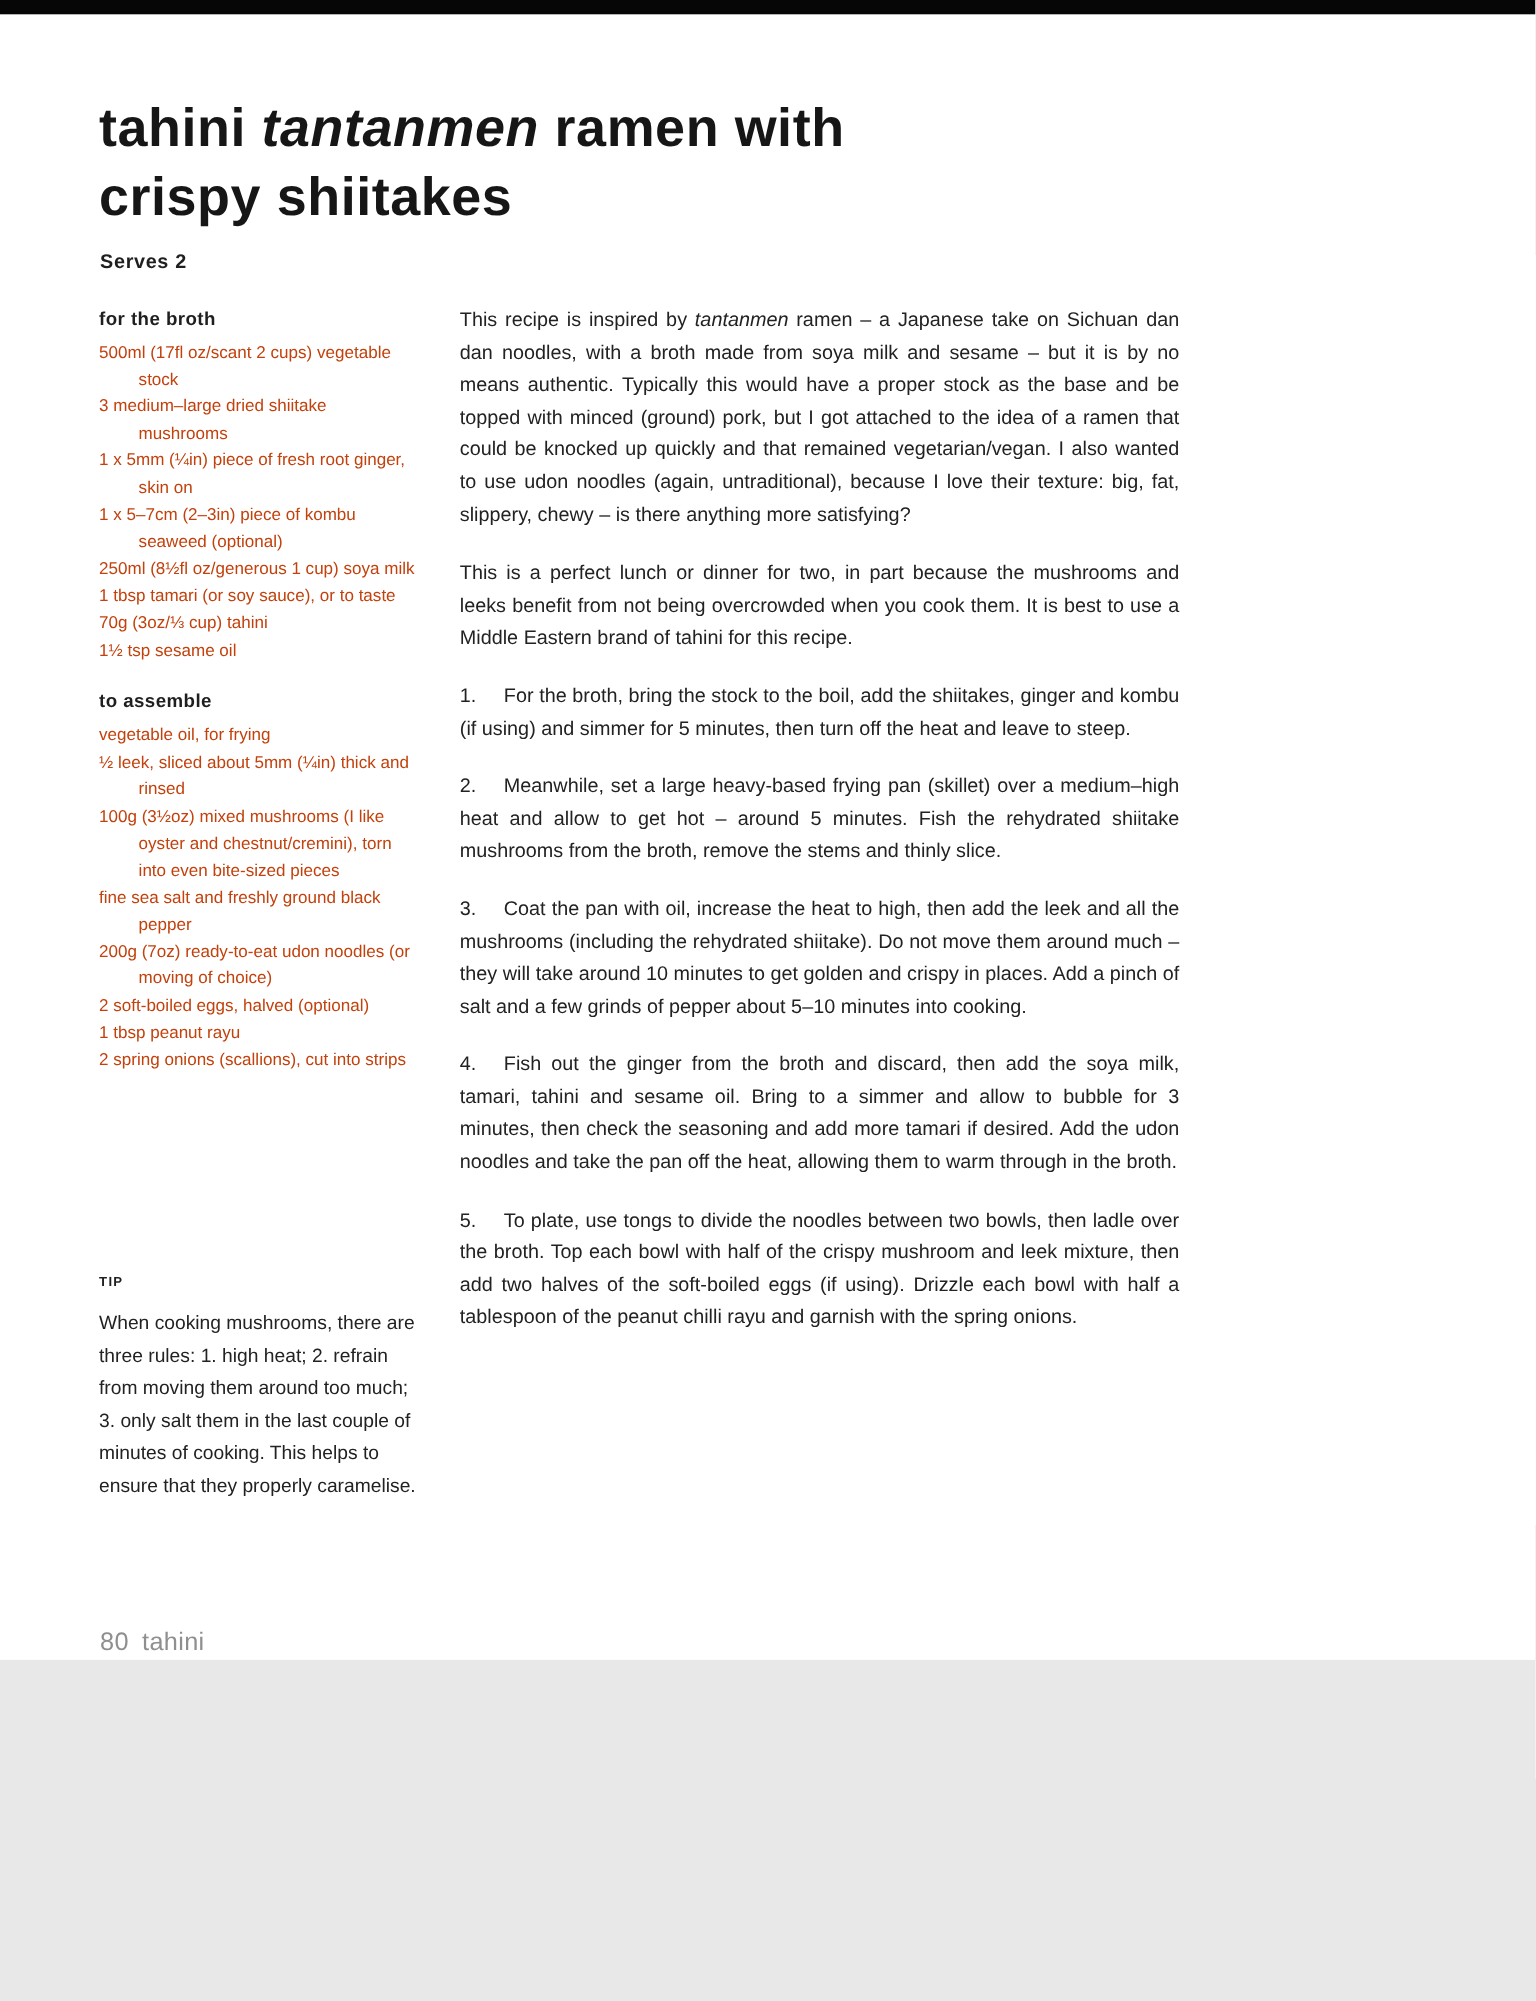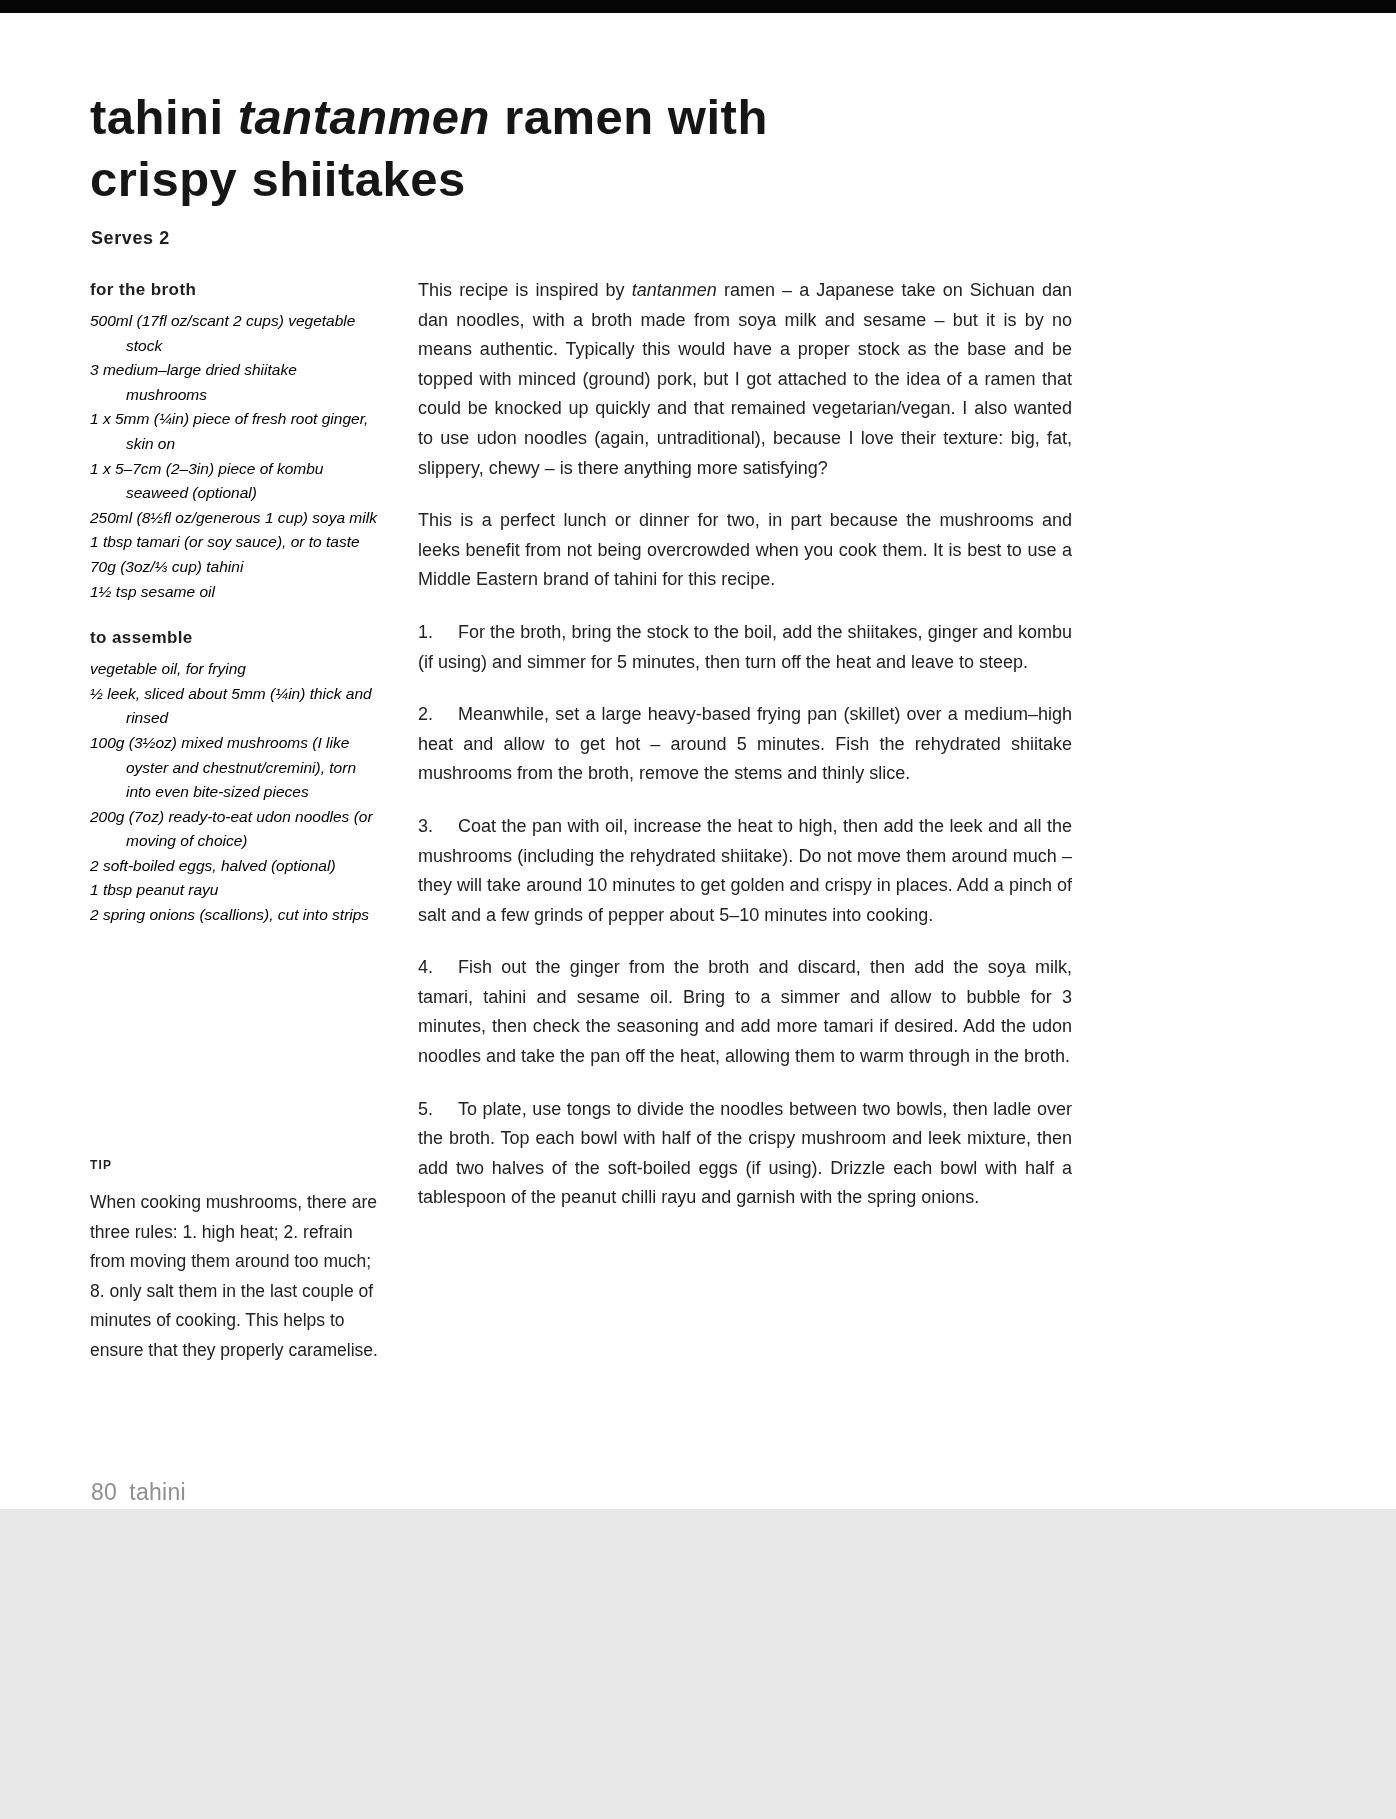--- a/index.html
+++ b/index.html
@@ -29,21 +29,21 @@
   }
   .left-col {
     position:absolute; top:280px; left:90px; width:292px;
   }
   .ing-heading {
     font-size:17px; font-weight:700; letter-spacing:0.4px;
     margin:0 0 9px 0;
   }
   .ing-list {
     list-style:none; margin:0 0 24px 0; padding:0;
-    font-size:15.5px; line-height:24.6px; color:#000000;font-style:italic;
+    font-size:15.5px; line-height:24.6px; color:#c2410c;
   }
   .ing-list li { padding-left:36px; text-indent:-36px; }
   .tip {
     position:absolute; top:1158px; left:90px; width:290px;
   }
   .tip-label {
     font-size:12px; font-weight:700; letter-spacing:1.2px;
     margin:0 0 16px 0;
   }
   .tip-text {
@@ -98,32 +98,33 @@
         <li>1½ tsp sesame oil</li>
       </ul>
     </div>
 
     <div>
       <h3 class="ing-heading">to assemble</h3>
       <ul class="ing-list">
         <li>vegetable oil, for frying</li>
         <li>½ leek, sliced about 5mm (¼in) thick and rinsed</li>
         <li>100g (3½oz) mixed mushrooms (I like oyster and chestnut/cremini), torn into even bite-sized pieces</li>
+        <li>fine sea salt and freshly ground black pepper</li>
         <li>200g (7oz) ready-to-eat udon noodles (or moving of choice)</li>
         <li>2 soft-boiled eggs, halved (optional)</li>
         <li>1 tbsp peanut rayu</li>
         <li>2 spring onions (scallions), cut into strips</li>
       </ul>
     </div>
 
   </div>
 
   <div class="tip">
     <div class="tip-label">TIP</div>
-    <p class="tip-text">When cooking mushrooms, there are three rules: 1. high heat; 2. refrain from moving them around too much; 8. only salt them in the last couple of minutes of cooking. This helps to ensure that they properly caramelise.</p>
+    <p class="tip-text">When cooking mushrooms, there are three rules: 1. high heat; 2. refrain from moving them around too much; 3. only salt them in the last couple of minutes of cooking. This helps to ensure that they properly caramelise.</p>
   </div>
 
   <div class="right-col">
 
     <p class="body-p"><span>This recipe is inspired by </span><em>tantanmen</em><span> ramen – a Japanese take on Sichuan dan dan noodles, with a broth made from soya milk and sesame – but it is by no means authentic. Typically this would have a proper stock as the base and be topped with minced (ground) pork, but I got attached to the idea of a ramen that could be knocked up quickly and that remained vegetarian/vegan. I also wanted to use udon noodles (again, untraditional), because I love their texture: big, fat, slippery, chewy – is there anything more satisfying?</span></p>
 
     <p class="body-p">This is a perfect lunch or dinner for two, in part because the mushrooms and leeks benefit from not being overcrowded when you cook them. It is best to use a Middle Eastern brand of tahini for this recipe.</p>
 
     <p class="step"><span class="step-num">1.</span><span>For the broth, bring the stock to the boil, add the shiitakes, ginger and kombu (if using) and simmer for 5 minutes, then turn off the heat and leave to steep.</span></p>
 

